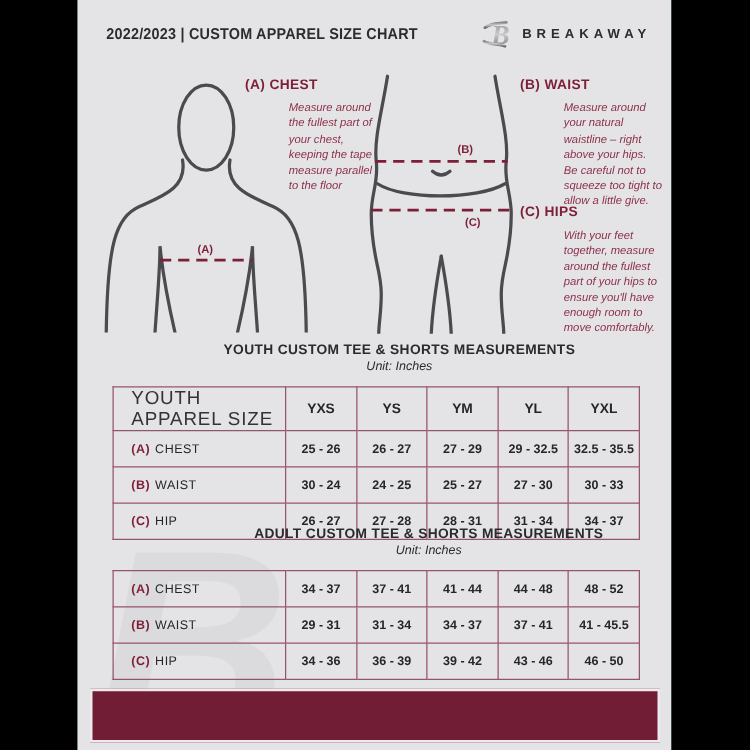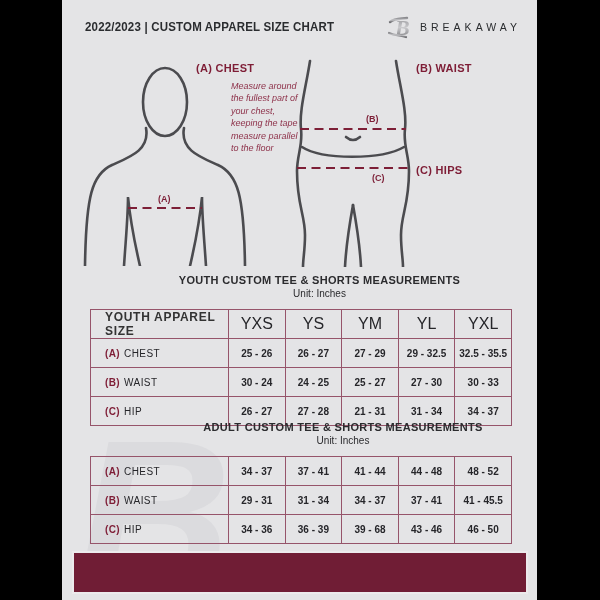--- a/index.html
+++ b/index.html
@@ -11,45 +11,45 @@
   .letterbox.left { left:0; width:62px; }
   .letterbox.right { right:0; width:63px; }
 
   .page { position:absolute; left:62px; top:0; width:475px; height:600px; background:#e4e4e6; }
 
   
   .hdr-title { position:absolute; left:23px; top:20px; font-size:12.5px; font-weight:700;
                color:#2a2c2f; letter-spacing:0.2px; transform:scaleX(0.92); transform-origin:left center; white-space:nowrap; }
   .logo { position:absolute; right:16px; top:14px; display:flex; align-items:center; gap:6px; }
   .logo-b { width:26px; height:26px; }
-  .logo-text { font-size:10.5px; font-weight:400; color:#2a2c2f; letter-spacing:4px; }
+  .logo-text { font-size:10.5px; font-weight:700; color:#2a2c2f; letter-spacing:4px; }
 
   
   .diagram { position:absolute; }
   .instr { position:absolute; }
   .instr h3 { font-size:11px; font-weight:800; color:#7e1d36; letter-spacing:0.3px; margin-bottom:6px; }
   .instr p { font-size:9px; font-style:italic; line-height:1.38; color:#8d3049; font-weight:500;margin-left:35px; }
   .instr-chest { left:134px; top:62px; width:110px; }
   .instr-waist { left:354px; top:62px; width:114px; }
   .instr-hips  { left:354px; top:164px; width:114px; }
 
   svg .outline { fill:none; stroke:#4b4b4f; stroke-width:2.6; stroke-linecap:round; }
   svg .dash { fill:none; stroke:#7d1f37; stroke-width:2.2; stroke-dasharray:9 5.5; }
   svg .marker { font-family:"Liberation Sans",sans-serif; font-size:9px; font-weight:800; fill:#7d1f37; }
 
   
   .tbl-section { position:absolute; left:0; width:515px; z-index:2; }
   .tbl-title { text-align:center; font-size:11px; font-weight:800; color:#2b2b2e; letter-spacing:0.3px; }
-  .tbl-unit  { text-align:center; font-size:10px; color:#2b2b2e; margin-top:2px; }
+  .tbl-unit  { text-align:center; font-size:10px; font-style:italic; color:#2b2b2e; margin-top:2px; }
   table { position:absolute; left:28px; width:422px; border-collapse:collapse; table-layout:fixed; }
   td, th { border:1px solid #96546a; height:29px; text-align:center; vertical-align:middle;
            font-size:10px; color:#26262a; background:transparent; }
   th.size-label, td.row-label { text-align:left; padding-left:14px; }
-  th.size-label { font-weight:700; font-size:12px; letter-spacing:0.7px; color:#333; }
-  th.size-cell { font-weight:400; font-size:16px; height:27px; }
+  th.size-label { font-weight:400; font-size:15px; letter-spacing:0.7px; color:#333; }
+  th.size-cell { font-weight:700; font-size:11px; height:27px; }
   td.row-label { font-weight:400; letter-spacing:0.4px; }
   td.row-label .pfx { font-weight:800; color:#7e1d36; margin-right:4px; }
   td.val { font-weight:600; }
 
   .watermark { position:absolute; left:14px; top:408px; font-size:215px; font-weight:700; font-style:italic;
                color:#dbdbde; z-index:0; line-height:1; user-select:none; }
 
   .footer-bar { position:absolute; left:10px; top:551px; width:456px; height:43px;
                 background:#701d35; border:2px solid #eceaec; z-index:3; }
 </style>
@@ -101,23 +101,25 @@
       <path class="dash" d="M3,111 H115"></path>
       <text class="marker" x="78" y="124">(C)</text>
     </svg>
 
     <div class="instr instr-chest">
       <h3>(A) CHEST</h3>
       <p>Measure around the fullest part of your chest, keeping the tape measure parallel to the floor</p>
     </div>
     <div class="instr instr-waist">
       <h3>(B) WAIST</h3>
+      <p>Measure around your natural waistline – right above your hips. Be careful not to squeeze too tight to allow a little give.</p>
     </div>
     <div class="instr instr-hips">
       <h3>(C) HIPS</h3>
+      <p>With your feet together, measure around the fullest part of your hips to ensure you'll have enough room to move comfortably.</p>
     </div>
 
     <div class="watermark">B</div>
 
     <div class="tbl-section" style="top:274px;">
       <div class="tbl-title">YOUTH CUSTOM TEE &amp; SHORTS MEASUREMENTS</div>
       <div class="tbl-unit">Unit: Inches</div>
       <table style="top:35px;">
         <colgroup>
             <col style="width:138px;">
@@ -149,21 +151,21 @@
           <td class="val">30 - 24</td>
           <td class="val">24 - 25</td>
           <td class="val">25 - 27</td>
           <td class="val">27 - 30</td>
           <td class="val">30 - 33</td>
         </tr>
         <tr>
           <td class="row-label"><span class="pfx">(C)</span><span>HIP</span></td>
           <td class="val">26 - 27</td>
           <td class="val">27 - 28</td>
-          <td class="val">21 - 31</td>
+          <td class="val">28 - 31</td>
           <td class="val">31 - 34</td>
           <td class="val">34 - 37</td>
         </tr>
       </tbody>
         </table>
     </div>
 
     <div class="tbl-section" style="top:421px;padding-left:47px;">
       <div class="tbl-title">ADULT CUSTOM TEE &amp; SHORTS MEASUREMENTS</div>
       <div class="tbl-unit">Unit: Inches</div>
@@ -190,21 +192,21 @@
           <td class="val">29 - 31</td>
           <td class="val">31 - 34</td>
           <td class="val">34 - 37</td>
           <td class="val">37 - 41</td>
           <td class="val">41 - 45.5</td>
         </tr>
         <tr>
           <td class="row-label"><span class="pfx">(C)</span><span>HIP</span></td>
           <td class="val">34 - 36</td>
           <td class="val">36 - 39</td>
-          <td class="val">39 - 68</td>
+          <td class="val">39 - 42</td>
           <td class="val">43 - 46</td>
           <td class="val">46 - 50</td>
         </tr>
       </tbody>
         </table>
     </div>
 
     <div class="footer-bar"></div>
 
   </div>

